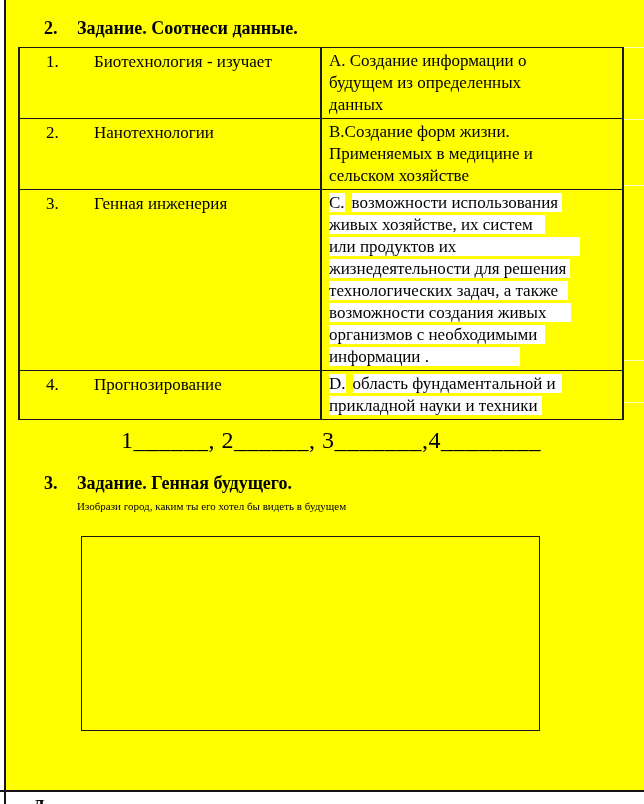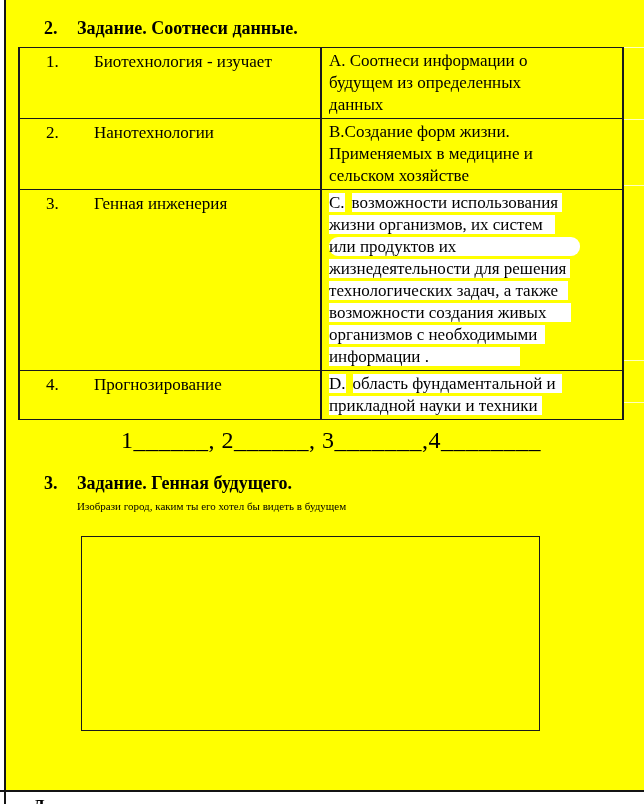--- a/index.html
+++ b/index.html
@@ -135,21 +135,21 @@
     <span class="htitle">Задание. Соотнеси данные.</span>
   </div>
 
   <div class="match-table" id="match-table">
       <div class="mrow">
         <div class="cell cl">
           <span class="num">1.</span>
           <span class="lbl">Биотехнология - изучает</span>
         </div>
         <div class="cell cr">
-          <div class="line"><span class="seg">А. Соотнеси информации о</span></div>
+          <div class="line"><span class="seg">А. Создание информации о</span></div>
           <div class="line"><span class="seg">будущем из определенных</span></div>
           <div class="line"><span class="seg">данных</span></div>
         </div>
       </div>
       <div class="mrow">
         <div class="cell cl">
           <span class="num">2.</span>
           <span class="lbl">Нанотехнологии</span>
         </div>
         <div class="cell cr">
@@ -158,22 +158,22 @@
           <div class="line"><span class="seg">сельском хозяйстве</span></div>
         </div>
       </div>
       <div class="mrow">
         <div class="cell cl">
           <span class="num">3.</span>
           <span class="lbl">Генная инженерия</span>
         </div>
         <div class="cell cr">
           <div class="line"><span class="seg pfx hl">С.</span><span class="seg hl" style="padding-right: 4px;">возможности использования</span></div>
-          <div class="line"><span class="seg hl" style="padding-right: 12px;">жизни организмов, их систем</span></div>
-          <div class="line"><span class="seg hl" style="padding-right: 124px; border-radius: 9px;">или продуктов их</span></div>
+          <div class="line"><span class="seg hl" style="padding-right: 12px;">живых хозяйстве, их систем</span></div>
+          <div class="line"><span class="seg hl" style="padding-right: 124px;">или продуктов их</span></div>
           <div class="line"><span class="seg hl" style="padding-right: 4px;">жизнедеятельности для решения</span></div>
           <div class="line"><span class="seg hl" style="padding-right: 10px;">технологических задач, а также</span></div>
           <div class="line"><span class="seg hl" style="padding-right: 24px;">возможности создания живых</span></div>
           <div class="line"><span class="seg hl" style="padding-right: 8px;">организмов с необходимыми</span></div>
           <div class="line"><span class="seg hl" style="padding-right: 91px;">информации .</span></div>
         </div>
       </div>
       <div class="mrow">
         <div class="cell cl">
           <span class="num">4.</span>

